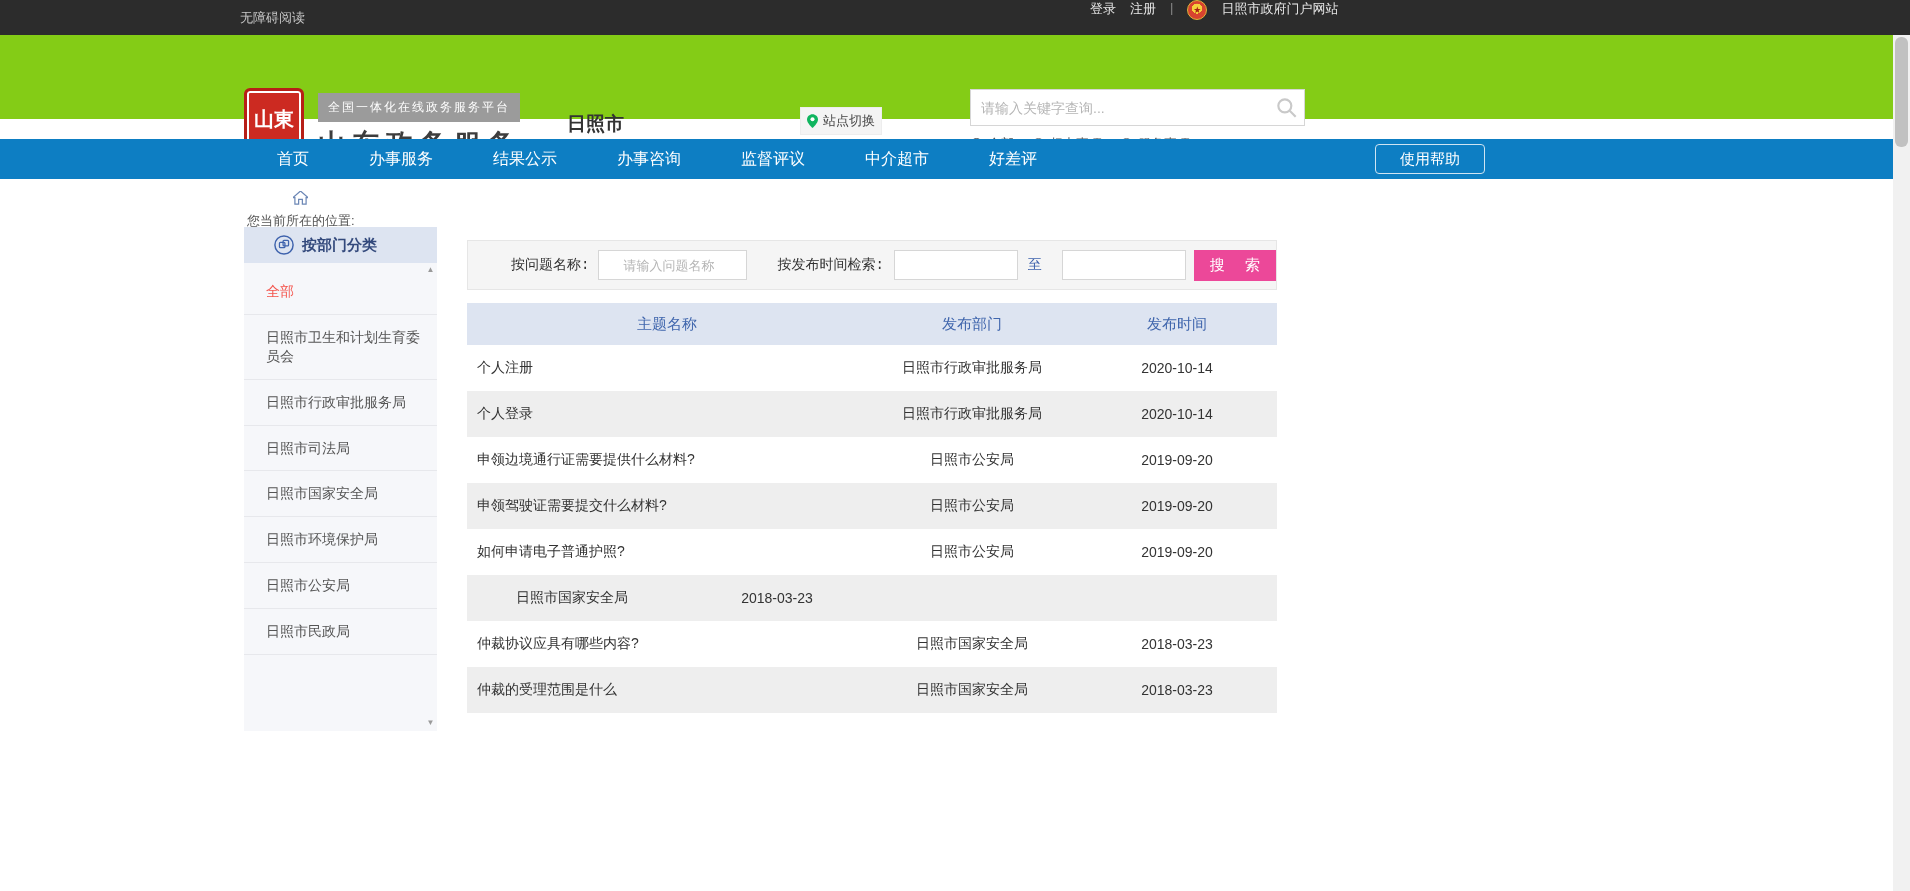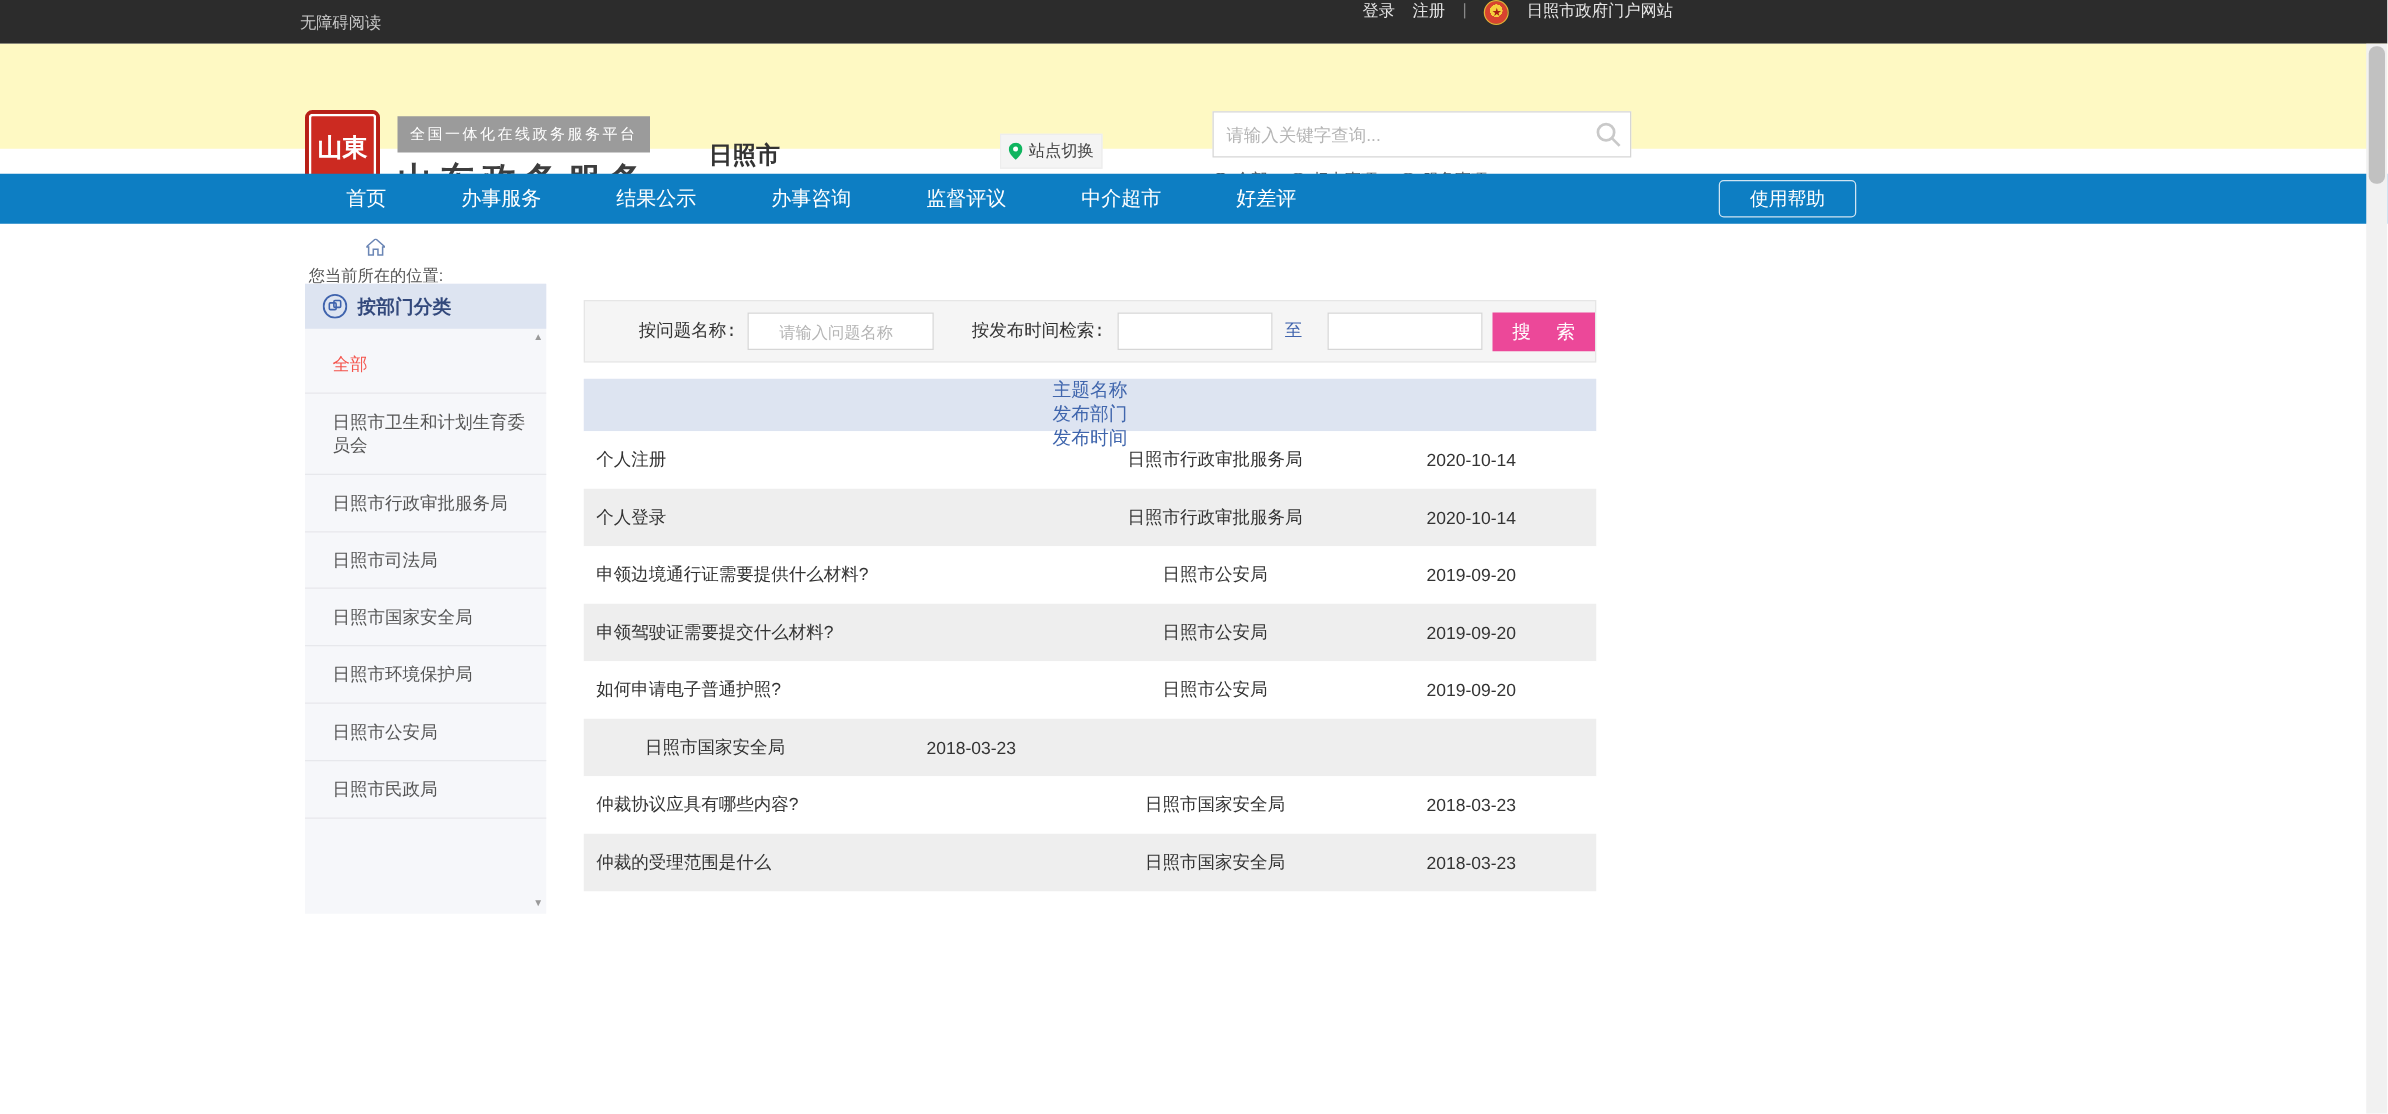--- a/index.html
+++ b/index.html
@@ -14,21 +14,21 @@
   .topbar-right { position: absolute; left: 1090px; top: 0; height: 35px; display: flex;
     align-items: flex-start; gap: 14px; color: #e6e6e6; font-size: 13px; }
   .topbar-right a { color: #e6e6e6; text-decoration: none; cursor: pointer; }
   .topbar-sep { color: #888; }
   .emblem { width: 20px; height: 20px; border-radius: 50%;
     background: radial-gradient(circle at 50% 42%, #f5d03c 0 36%, #d8432f 37% 100%);
     border: 1px solid #e2b437; display: inline-flex; align-items: center; justify-content: center;
     color: #a81f14; font-size: 9px; line-height: 1; }
 
   
-  .header { position: absolute; top: 35px; left: 0; width: 1910px; height: 84px; background: #fef9c3; }
+  .header { position: absolute; top: 35px; left: 0; width: 1910px; height: 84px; background: #84cc16; }
   .seal { position: absolute; left: 244px; top: 53px; width: 60px; height: 62px;
     background: #cc2a21; border-radius: 6px; border: 3px solid #b71f17;
     box-shadow: inset 0 0 0 2px #fff; display: flex; align-items: center; justify-content: center;
     color: #fff; font-size: 20px; font-weight: bold; line-height: 1.05; text-align: center; }
   .brand-block { position: absolute; left: 318px; top: 58px; }
   .brand-banner { display: inline-block; background: #9b9b9b; color: #fff; font-size: 12px;
     padding: 6px 10px; letter-spacing: 2px; }
   .brand-name { margin-top: 4px; color: #3d3d3d; font-size: 27px; font-weight: bold;
     letter-spacing: 7px; }
   .city-name { position: absolute; left: 567px; top: 76px; color: #333; font-size: 19px;
@@ -61,21 +61,21 @@
   
   .breadcrumb { position: absolute; left: 247px; top: 191px; display: flex; align-items: center;
     gap: 7px; font-size: 13px; color: #555; flex-direction: column; }
   .crumb-link { cursor: pointer; color: #555; }
   .crumb-sep { color: #888; }
 
   
   .sidebar { position: absolute; left: 244px; top: 227px; width: 193px; height: 504px;
     background: #f6f7fa; }
   .sidebar-head { height: 36px; background: #dde4f1; display: flex; align-items: center;
-    gap: 8px; padding-left: 14px; color: #33497c; font-size: 15px; font-weight: bold; }
+    gap: 8px; padding-left: 30px; color: #33497c; font-size: 15px; font-weight: bold; }
   .cat-icon { width: 20px; height: 20px; }
   .sidebar-list { padding: 6px 0 0 0; }
   .side-item { padding: 13px 10px 13px 22px; font-size: 14px; color: #555; cursor: pointer;
     border-bottom: 1px solid #e7e8ec; line-height: 1.35; }
   .side-item.active { color: #f4544c; }
   .side-scroll { position: absolute; right: 2px; top: 38px; bottom: 4px; width: 9px; }
   .side-scroll .arr { position: absolute; left: 0; width: 9px; font-size: 8px; color: #9a9a9a;
     text-align: center; cursor: pointer; }
   .side-scroll .arr.up { top: 0; }
   .side-scroll .arr.down { bottom: 0; }
@@ -93,21 +93,21 @@
   .lbl-date { margin-left: 30px; }
   .date-input { width: 124px; height: 30px; border: 1px solid #d6d6d6; background: #fff;
     margin-left: 10px; outline: none; }
   .to-label { color: #3f63ad; font-size: 14px; margin: 0 10px; }
   .search-btn { width: 111px; height: 31px; background: #ec4899; color: #fff; border: none;
     font-size: 15px; letter-spacing: 8px; padding-left: 8px; cursor: pointer; margin-left: 8px;
     font-family: "Liberation Sans", sans-serif; }
 
   .table { margin-top: 13px; }
   .t-row { display: flex; height: 46px; align-items: center; font-size: 14px; color: #333; }
-  .t-head { height: 42px; background: #dde4f1; color: #4066ad; font-size: 15px; flex-direction: column; }
+  .t-head { height: 42px; background: #dde4f1; color: #4066ad; font-size: 15px; }
   .c-topic { width: 400px; padding-left: 10px; }
   .t-head .c-topic { text-align: center; padding-left: 0; }
   .c-dept { width: 210px; text-align: center; }
   .c-date { width: 200px; text-align: center; }
   .t-row.odd { background: #fff; }
   .t-row.even { background: #eee; }
   .t-row.body-row { cursor: pointer; }
 
   
   .page-scroll { position: absolute; top: 35px; right: 0; bottom: 0; width: 17px;

